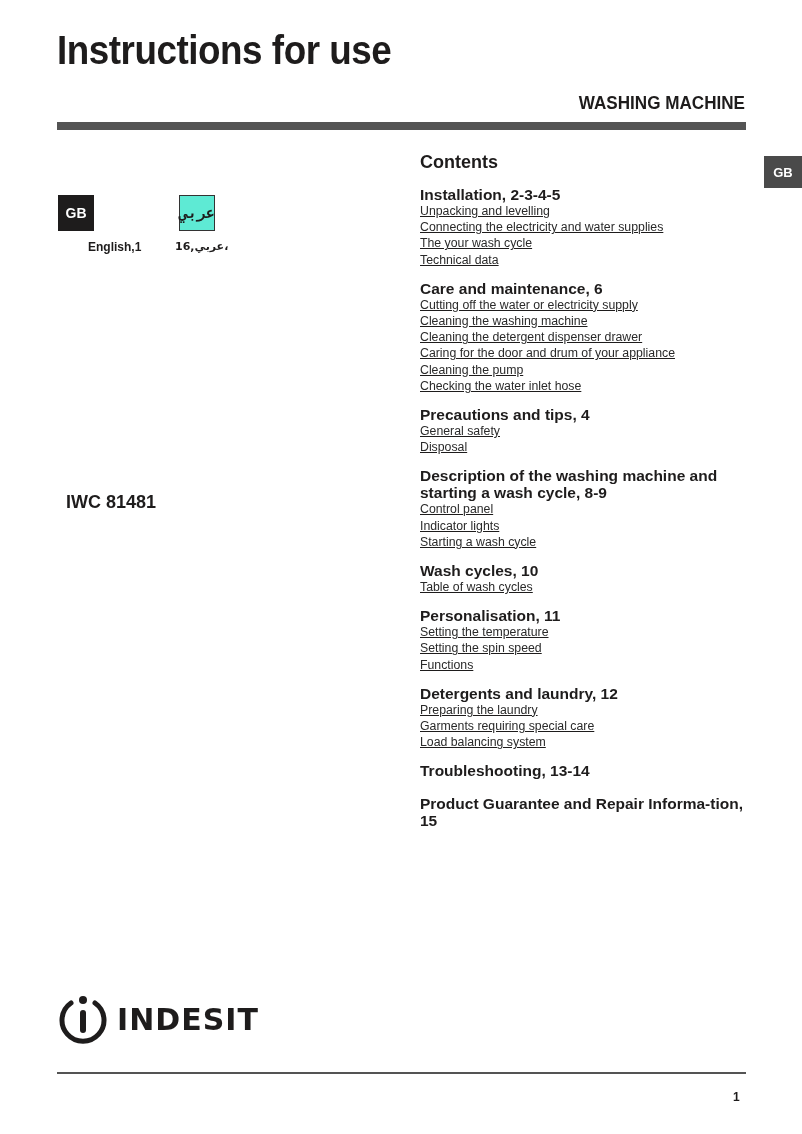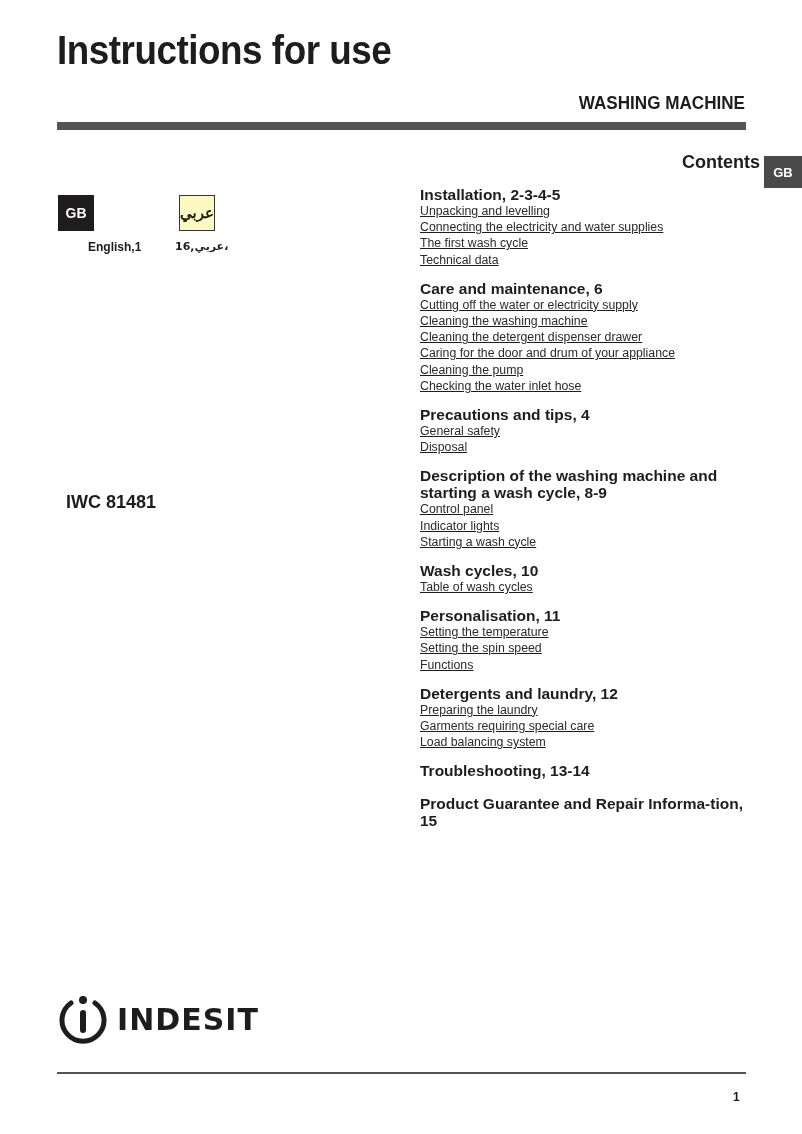--- a/index.html
+++ b/index.html
@@ -26,33 +26,33 @@
       position: absolute; left: 764px; top: 156px; width: 38px; height: 32px;
       background: #4a4a4a; color: #fff; font-weight: bold; font-size: 13px;
       display: flex; align-items: center; justify-content: center;
     }
     .lang-box {
       position: absolute; width: 36px; height: 36px;
       display: flex; align-items: center; justify-content: center;
       box-sizing: border-box;
     }
     .lang-gb { left: 58px; top: 195px; background: #1e1c1c; color: #fff; font-weight: bold; font-size: 14px; }
-    .lang-ar { left: 179px; top: 195px; border: 1px solid #333; background: #fef9c3; color: #1e1c1c; font-size: 15px; font-weight: bold; font-family: Liberation Sans, sans-serif; }
+    .lang-ar { left: 179px; top: 195px; border: 1px solid #333; background: #5eead4; color: #1e1c1c; font-size: 15px; font-weight: bold; font-family: Liberation Mono, monospace; }
     .lang-label {
       position: absolute; font-size: 12px; font-weight: bold; top: 240px;
     }
     .lang-label-en { left: 58px; padding-left: 30px; }
     .lang-label-ar { left: 175px; font-family: "DejaVu Sans", sans-serif; font-size: 11px; }
     .model {
       position: absolute; left: 58px; top: 484px; font-size: 18px; font-weight: bold; margin: 8px;
     }
     .contents {
       position: absolute; left: 420px; top: 151px; width: 340px;
     }
-    .contents-heading { font-size: 18px; font-weight: bold; margin: 0 0 13px 0; line-height: 22px; text-align: right; }
+    .contents-heading { font-size: 18px; font-weight: bold; margin: 0 0 13px 0; line-height: 22px; }
     .section { margin-bottom: 12px; }
     .section-title { font-size: 15.5px; font-weight: bold; line-height: 17px; margin: 0; }
     .section-items { list-style: none; margin: 0; padding: 0; text-decoration: underline; }
     .section-items li { font-size: 12.3px; line-height: 16.2px; color: #2a2a2a; }
     .logo {
       position: absolute; left: 57px; top: 993px; display: flex; align-items: center;
     }
     .logo svg { display: block; }
     .logo-text {
       font-size: 30px; font-weight: bold; letter-spacing: 1px; margin-left: 8px;
@@ -82,21 +82,21 @@
 <h3 class="model">IWC 81481</h3>
 
 <div class="contents">
   <h3 class="contents-heading">Contents</h3>
 
   <div class="section">
     <p class="section-title">Installation, 2-3-4-5</p>
     <ul class="section-items">
       <li>Unpacking and levelling</li>
       <li>Connecting the electricity and water supplies</li>
-      <li>The first wash cycle</li>
+      <li>The your wash cycle</li>
       <li>Technical data</li>
     </ul>
   </div>
 
   <div class="section">
     <p class="section-title">Care and maintenance, 6</p>
     <ul class="section-items">
       <li>Cutting off the water or electricity supply</li>
       <li>Cleaning the washing machine</li>
       <li>Cleaning the detergent dispenser drawer</li>

